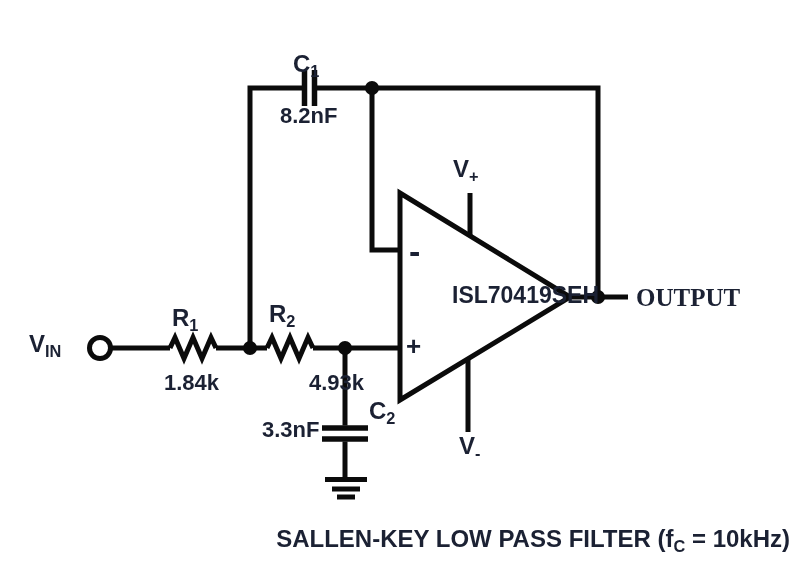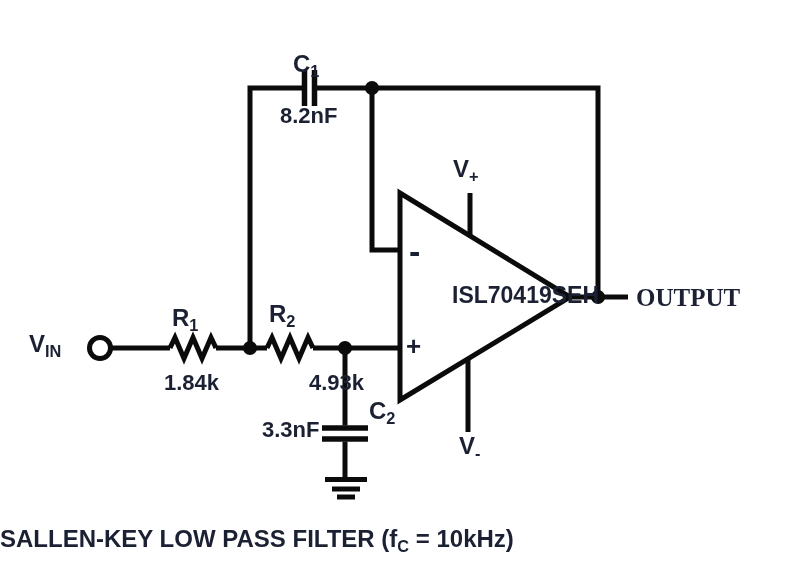--- a/index.html
+++ b/index.html
@@ -33,21 +33,22 @@
   .ref{font-size:24px;}
   .val{font-size:22px;}
   .pin-minus{font-size:34px;line-height:34px;}
   .pin-plus{font-size:26px;line-height:26px;}
   .part{font-size:23px;}
   .supply{font-size:24px;}
   .io{font-size:25px;}
   .caption{
     font-size:24px;
     width:770px;left:0;top:527px;
-    text-align:left;
+    text-align:right;
+    padding-left:20px;
   }
 </style>
 </head>
 <body>
 
 <div id="canvas">
 
   <svg id="wires" width="800" height="577" viewBox="0 0 800 577">
     <g stroke="#0b0b0b" stroke-width="5" fill="none" stroke-linejoin="miter" stroke-linecap="butt">
 

